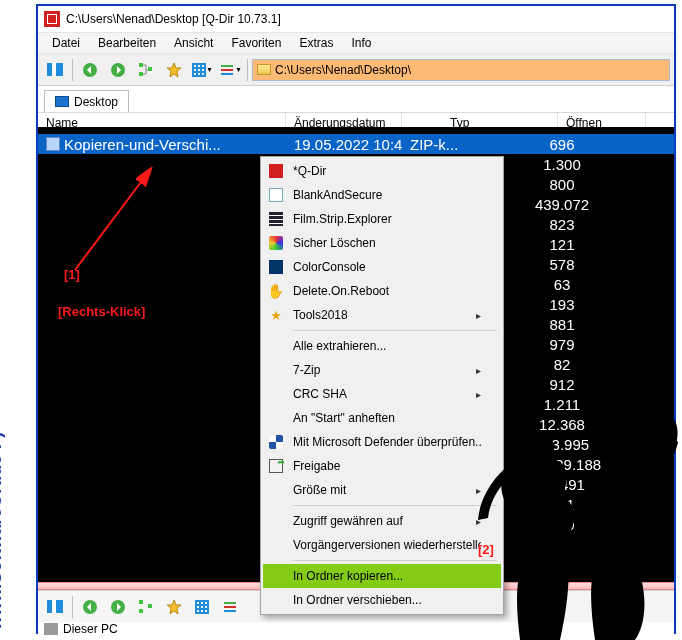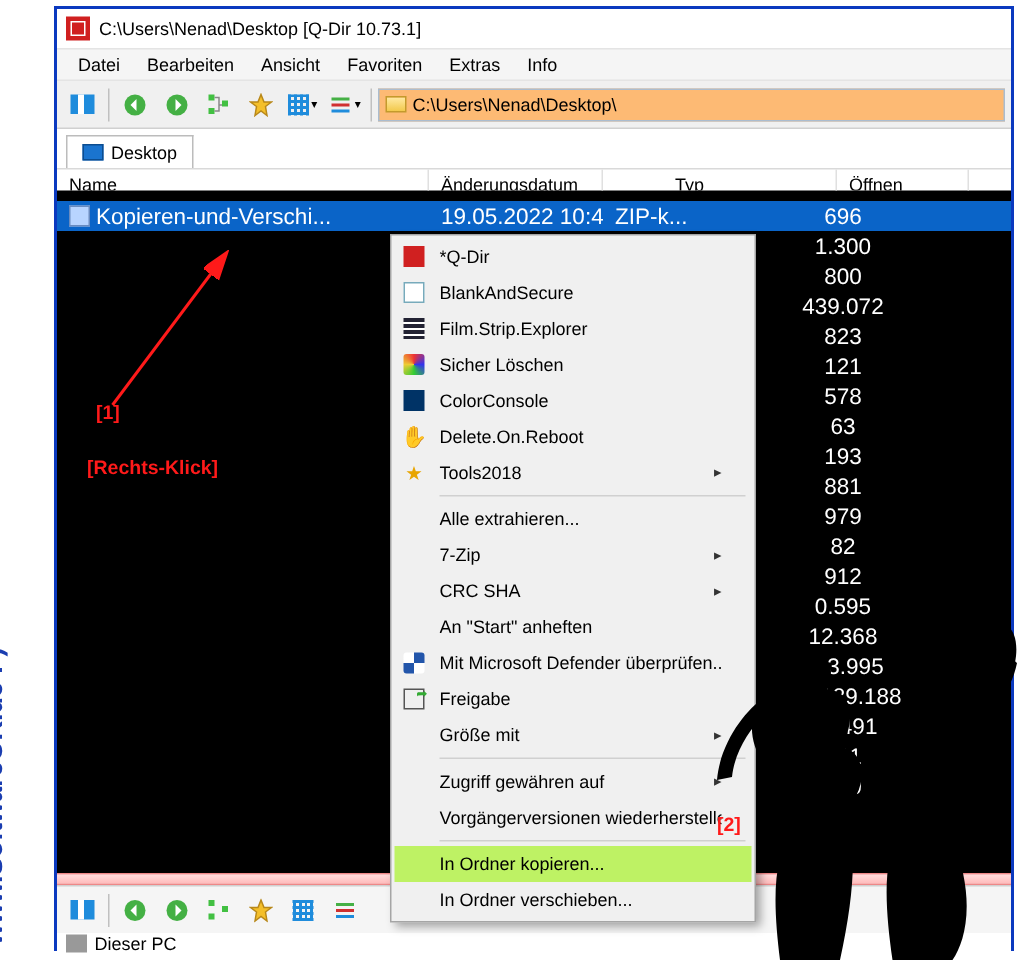--- a/index.html
+++ b/index.html
@@ -35,21 +35,21 @@
   .row .cell{padding:0 8px;white-space:nowrap;overflow:hidden;}
   .sel{background:#0a64c8;color:#fff;}
   .cn{width:248px;display:flex;align-items:center;gap:4px;}
   .cd{width:116px;}
   .ct{width:116px;}
   .cs{width:88px;text-align:center;}
   .fi{display:inline-block;width:14px;height:14px;background:#b8d4ff;border:1px solid #6a8bbf;flex-shrink:0;}
   
   .ctxmenu{position:absolute;left:260px;top:156px;width:244px;background:#f0f0f0;border:1px solid #a5a5a5;box-shadow:3px 3px 6px rgba(0,0,0,0.35);font-size:12px;padding:2px;color:#000;}
   .ctx-item{display:flex;align-items:center;height:24px;padding:0 20px 0 4px;gap:8px;}
-  .ctx-item.hl{background:#bef264;}
+  .ctx-item.hl{background:#84cc16;}
   .ctx-sep{height:1px;background:#d0d0d0;margin:3px 4px 3px 30px;}
   .ctx-ico{width:18px;height:18px;display:flex;align-items:center;justify-content:center;flex-shrink:0;}
   .ctx-label{flex:1;white-space:nowrap;overflow:hidden;}
   .ctx-sub::after{content:"▸";font-size:10px;color:#333;margin-left:auto;}
   .bold{font-weight:600;}
   
   .splitgrip{height:8px;background:linear-gradient(#fdd,#fbb);border-top:1px solid #e88;border-bottom:1px solid #e88;}
   .pane2bar{height:32px;background:#f5f5f5;display:flex;align-items:center;padding:0 4px;gap:2px;border-top:1px solid #d0d0d0;}
   .pane2list{background:#fff;height:14px;font-size:12px;padding:0 6px;display:flex;align-items:center;gap:5px;}
   
@@ -266,21 +266,21 @@
         <div class="cell ct">fung</div>
         <div class="cell cs">912</div>
       </div>
       <div class="row">
         <div class="cell cn" style="visibility: hidden;">
           <span class="fi"></span>
           <span></span>
         </div>
         <div class="cell cd" style="visibility: hidden;"></div>
         <div class="cell ct">oft E...</div>
-        <div class="cell cs">0.595</div>
+        <div class="cell cs">1.211</div>
       </div>
       <div class="row">
         <div class="cell cn" style="visibility: hidden;">
           <span class="fi"></span>
           <span></span>
         </div>
         <div class="cell cd" style="visibility: hidden;"></div>
         <div class="cell ct">dung</div>
         <div class="cell cs">12.368</div>
       </div>

